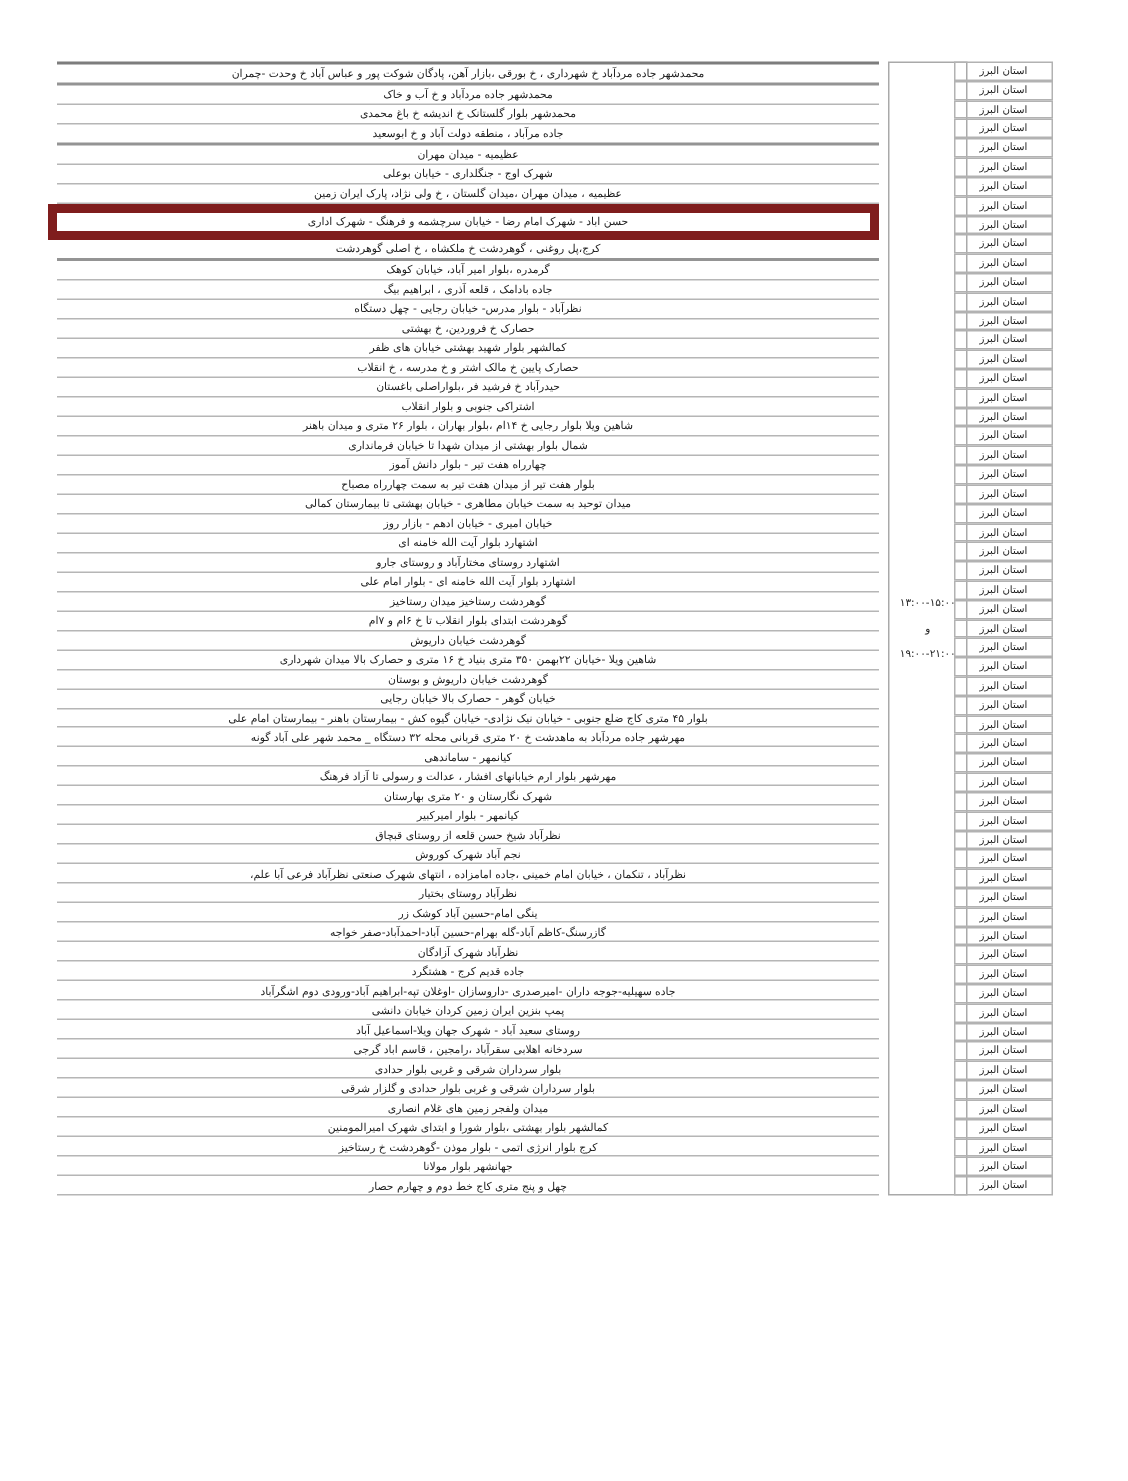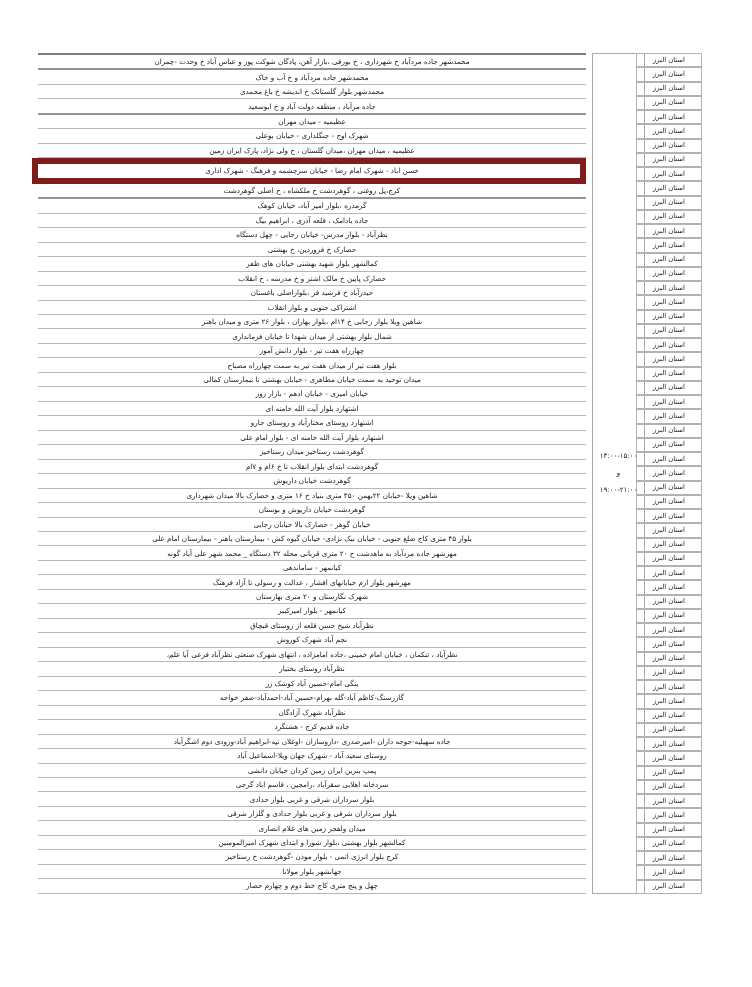--- a/index.html
+++ b/index.html
@@ -2,22 +2,22 @@
 <html lang="fa"><head>
 <meta charset="utf-8">
 <style>
   html,body{margin:0;padding:0;}
   body{
     width:752px;height:987px;background:#ffffff;position:relative;
     font-family:"DejaVu Sans",sans-serif;color:#1c1c1c;overflow:hidden;
   }
   .page{position:absolute;inset:0;background:#ffffff;}
   .col{
-    position:absolute;top:41px;height:841px;box-sizing:border-box;
-    display:flex;flex-direction:column;margin-top:12px;
+    position:absolute;top:41px;height:756px;box-sizing:border-box;
+    display:flex;flex-direction:column;
   }
   
   .addr-col{left:38px;width:548px;border-top:2px solid #7d7d7d;}
   .addr-cell{
     flex:1 1 0;min-height:0;box-sizing:border-box;
     display:flex;align-items:center;justify-content:center;
     border-bottom:1px solid #b6b6b6;
     font-size:7.2px;line-height:1;direction:rtl;text-align:center;
     white-space:nowrap;overflow:hidden;padding:0 6px;
   }
@@ -91,22 +91,22 @@
       <div class="addr-cell">کیانمهر - بلوار امیرکبیر</div>
       <div class="addr-cell">نظرآباد شیخ حسن قلعه از روستای قبچاق</div>
       <div class="addr-cell">نجم آباد شهرک کوروش</div>
       <div class="addr-cell">نظرآباد ، تنکمان ، خیابان امام خمینی ،جاده امامزاده ، انتهای شهرک صنعتی نظرآباد فرعی آبا علم،</div>
       <div class="addr-cell">نظرآباد روستای بختیار</div>
       <div class="addr-cell">ینگی امام-حسین آباد کوشک زر</div>
       <div class="addr-cell">گازرسنگ-کاظم آباد-گله بهرام-حسین آباد-احمدآباد-صفر خواجه</div>
       <div class="addr-cell">نظرآباد شهرک آزادگان</div>
       <div class="addr-cell">جاده قدیم کرج - هشتگرد</div>
       <div class="addr-cell">جاده سهیلیه-جوجه داران -امیرصدری -داروسازان -اوغلان تپه-ابراهیم آباد-ورودی دوم اشگرآباد</div>
+      <div class="addr-cell">پمپ بنزین ایران زمین کردان خیابان دانشی</div>
       <div class="addr-cell">روستای سعید آباد - شهرک جهان ویلا-اسماعیل آباد</div>
-      <div class="addr-cell">پمپ بنزین ایران زمین کردان خیابان دانشی</div>
       <div class="addr-cell">سردخانه اهلابی سقرآباد ،رامجین ، قاسم اباد گرجی</div>
       <div class="addr-cell">بلوار سرداران شرقی و غربی بلوار حدادی</div>
       <div class="addr-cell">بلوار سرداران شرقی و غربی بلوار حدادی و گلزار شرقی</div>
       <div class="addr-cell">میدان ولفجر زمین های غلام انصاری</div>
       <div class="addr-cell">کمالشهر بلوار بهشتی ،بلوار شورا و ابتدای شهرک امیرالمومنین</div>
       <div class="addr-cell">کرج بلوار انرژی اتمی - بلوار موذن -گوهردشت خ رستاخیز</div>
       <div class="addr-cell">جهانشهر بلوار مولانا</div>
       <div class="addr-cell">چهل و پنج متری کاج خط دوم و چهارم حصار</div>
     </div>
 

